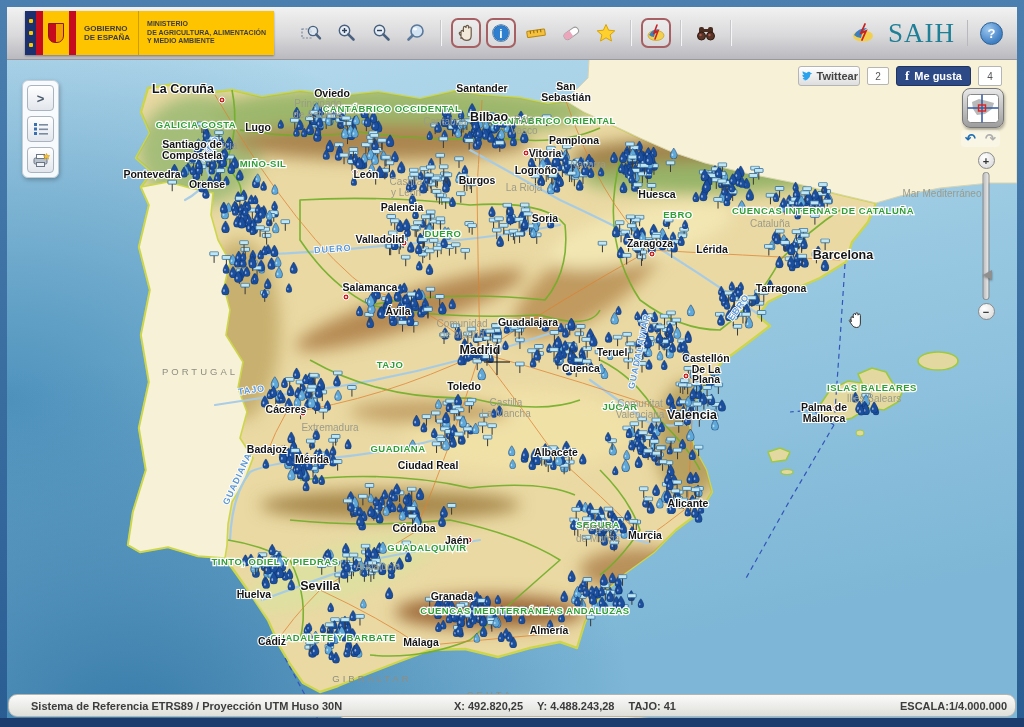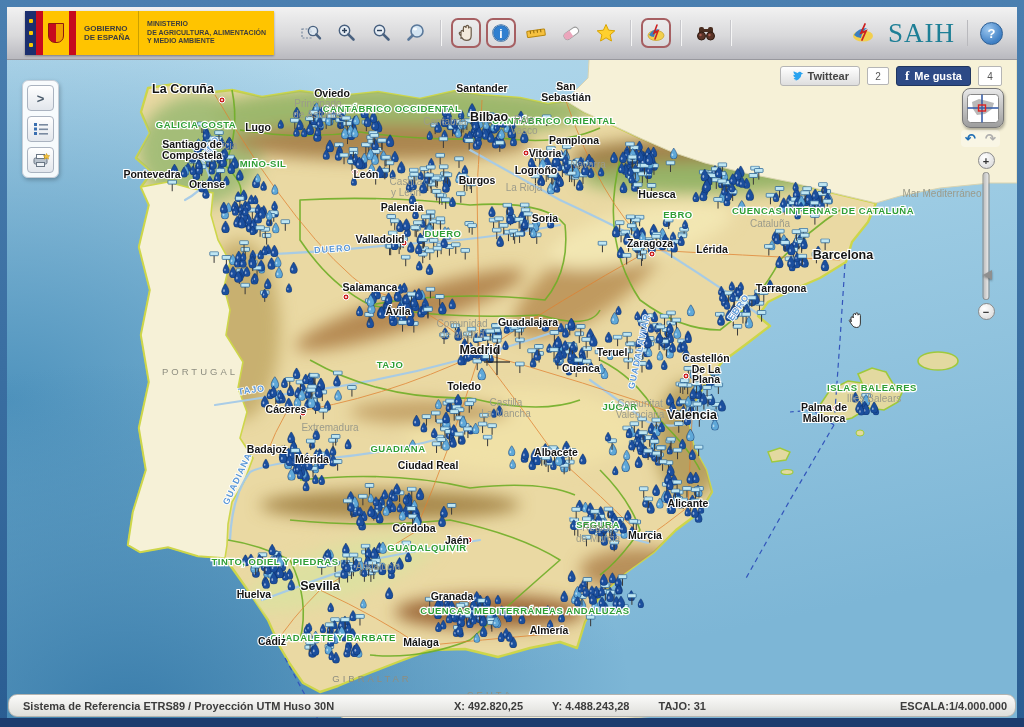--- a/index.html
+++ b/index.html
@@ -45,21 +45,21 @@
   .brand .bsep{width:1px;height:26px;background:#b9b9bd;}
   .help-btn{width:21px;height:21px;border-radius:50%;background:radial-gradient(circle at 35% 30%,#9cc7ef,#3f7fc4 70%);
             border:1px solid #2f6095;color:#fff;font-weight:bold;font-size:13px;display:flex;align-items:center;justify-content:center;cursor:pointer;}
 
   
   .left-panel{position:absolute;left:22px;top:80px;z-index:20;background:rgba(255,255,255,.92);border:1px solid #c7cdd6;border-radius:6px;padding:4px;display:flex;flex-direction:column;gap:5px;box-shadow:1px 2px 4px rgba(0,0,0,.25);}
   .side-btn{width:25px;height:24px;background:linear-gradient(#ffffff,#e2e6ec);border:1px solid #aab3c0;border-radius:4px;display:flex;align-items:center;justify-content:center;cursor:pointer;font-weight:bold;color:#4a5a6a;font-size:13px;}
 
   
   .social{position:absolute;right:22px;top:66px;z-index:20;display:flex;align-items:center;gap:7px;}
-  .tw-btn{display:flex;align-items:center;gap:4px;background:linear-gradient(#ffffff,#dedede);border:1px solid #b5b5b5;border-radius:3px;height:18px;padding:0 10px;font-size:11px;font-weight:bold;color:#444;cursor:pointer;}
+  .tw-btn{display:flex;align-items:center;gap:4px;background:linear-gradient(#ffffff,#dedede);border:1px solid #b5b5b5;border-radius:3px;height:18px;padding:0 1px;font-size:11px;font-weight:bold;color:#444;cursor:pointer;}
   .count-box{background:#ffffff;border:1px solid #b5b5b5;border-radius:2px;min-width:14px;height:16px;display:flex;align-items:center;justify-content:center;font-size:10px;color:#555;padding:0 3px;}
   .fb-btn{display:flex;align-items:center;gap:5px;background:#2d4a86;border:1px solid #1f3560;border-radius:3px;height:18px;padding:0 8px;font-size:11px;font-weight:bold;color:#fff;cursor:pointer;}
   .count-box.fb{height:18px;min-width:16px;}
 
   
   .overview-btn{position:absolute;right:20px;top:88px;z-index:20;width:40px;height:38px;border-radius:8px;
      background:linear-gradient(#e8e8e8,#9d9d9d);border:1px solid #777;box-shadow:1px 2px 3px rgba(0,0,0,.3);display:flex;align-items:center;justify-content:center;cursor:pointer;}
   .undo-redo{position:absolute;right:24px;top:130px;z-index:20;display:flex;gap:3px;background:rgba(255,255,255,.35);border-radius:4px;padding:1px;}
   .ur-btn{width:17px;height:15px;display:flex;align-items:center;justify-content:center;cursor:pointer;font-size:13px;font-weight:bold;line-height:1;}
   .ur-btn.undo{color:#1f6eb5;}
@@ -68,22 +68,22 @@
   .zoom-slider{position:absolute;right:28px;top:152px;z-index:20;width:20px;display:flex;flex-direction:column;align-items:center;}
   .zs-btn{width:15px;height:15px;border-radius:50%;background:radial-gradient(circle at 35% 30%,#ffffff,#d5d5d5);border:1px solid #8a8a8a;font-size:11px;font-weight:bold;color:#333;display:flex;align-items:center;justify-content:center;cursor:pointer;}
   .zs-track-wrap{position:relative;height:128px;margin:3px 0;}
   .zs-track{position:absolute;left:50%;transform:translateX(-50%);top:0;bottom:0;width:5px;background:linear-gradient(90deg,#bdbdbd,#e9e9e9);border:1px solid #8a8a8a;border-radius:3px;}
   .zs-thumb{position:absolute;left:-3px;top:98px;width:0;height:0;border-top:5px solid transparent;border-bottom:5px solid transparent;border-right:9px solid #8f8f8f;filter:drop-shadow(0 1px 1px rgba(0,0,0,.4));cursor:pointer;}
 
   
   .statusbar{position:absolute;left:8px;right:8px;bottom:10px;height:21px;z-index:20;
      background:linear-gradient(#fbfbfa,#dededa);border:1px solid #b4b4b0;border-radius:9px;
      display:flex;align-items:center;font-size:11px;font-weight:bold;color:#3c3c3c;}
-  .sb-left{margin-left:14px;}
-  .sb-center{position:absolute;left:445px;display:flex;gap:29px;}
+  .sb-left{margin-left:22px;}
+  .sb-center{position:absolute;left:445px;display:flex;gap:14px;}
   .sb-center .lbl{margin-right:3px;}
   .sb-right{margin-left:auto;margin-right:8px;}
 </style>
 </head>
 <body>
 
 <div class="page">
 
   <svg id="map-svg" width="1010" height="712" viewBox="7 7 1010 712">
     <defs>
@@ -2151,18 +2151,18 @@
       <div class="zs-thumb"></div>
     </div>
     <div class="zs-btn">−</div>
   </div>
 
   <div class="statusbar">
     <span class="sb-left">Sistema de Referencia ETRS89 / Proyección UTM Huso 30N</span>
     <span class="sb-center">
       <span><span class="lbl">X:</span><span>492.820,25</span></span>
       <span><span class="lbl">Y:</span><span>4.488.243,28</span></span>
-      <span><span class="lbl">TAJO:</span><span>31</span></span>
+      <span><span class="lbl">TAJO:</span><span>41</span></span>
     </span>
     <span class="sb-right">ESCALA:1/4.000.000</span>
   </div>
 
 </div>
 
 </body></html>

